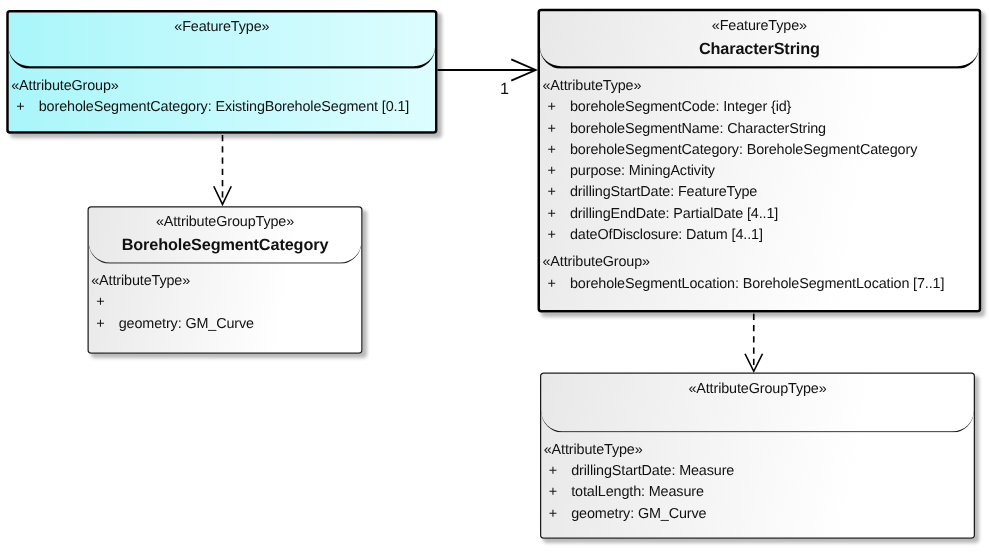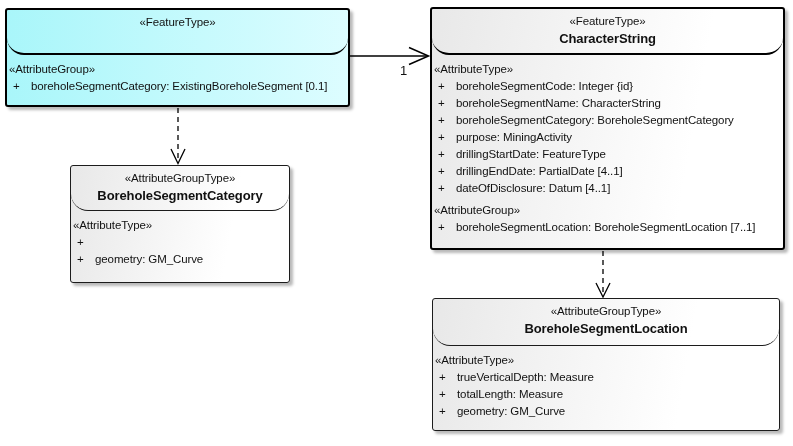--- a/index.html
+++ b/index.html
@@ -121,27 +121,26 @@
       <div class="attr-row">
         <span class="vis">+</span>
         <span class="attr-text">geometry: GM_Curve</span>
       </div>
     </div>
   </div>
 
   <div class="uml-box gray thin" style="left:432px; top:298px; width:348px; height:133px;">
     <div class="box-header" style="height:47px;">
       <div class="stereo">«AttributeGroupType»</div>
-      <div class="cls-name">BoreholeSegmentLocation</div>
     </div>
     <div class="box-attrs">
       <div class="sec-label">«AttributeType»</div>
       <div class="attr-row">
         <span class="vis">+</span>
-        <span class="attr-text">trueVerticalDepth: Measure</span>
+        <span class="attr-text">drillingStartDate: Measure</span>
       </div>
       <div class="attr-row">
         <span class="vis">+</span>
         <span class="attr-text">totalLength: Measure</span>
       </div>
       <div class="attr-row">
         <span class="vis">+</span>
         <span class="attr-text">geometry: GM_Curve</span>
       </div>
     </div>

